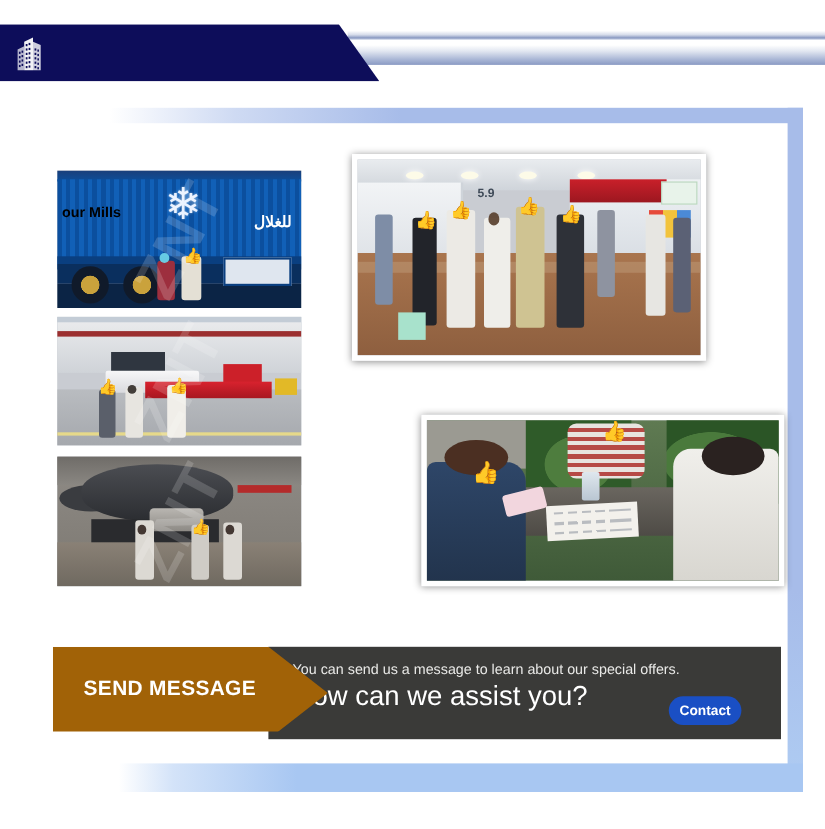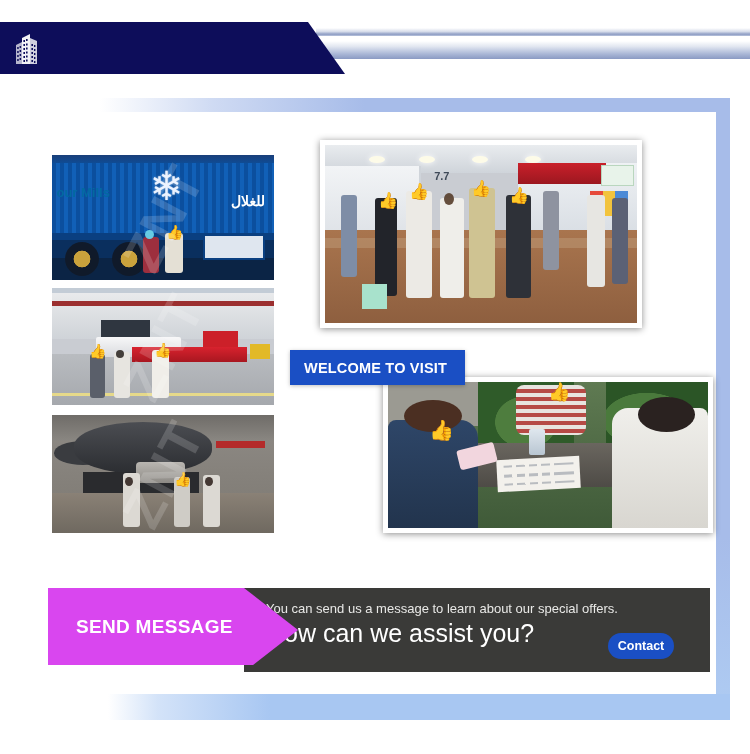--- a/index.html
+++ b/index.html
@@ -71,21 +71,21 @@
   .p1-sky{position:absolute;left:0;top:0;width:100%;height:8%;background:linear-gradient(#1a3f7a,#0c4f9b);}
   .p1-body{position:absolute;left:0;top:6%;width:100%;height:66%;
     background:repeating-linear-gradient(to right,#0b4f9e 0,#0b4f9e 4px,#1160b7 4px,#1160b7 8px);}
   .p1-band{position:absolute;left:0;top:62%;width:100%;height:6%;background:#0a3f80;}
   .p1-chassis{position:absolute;left:0;top:68%;width:100%;height:14%;background:#0a2f5e;}
   .p1-ground{position:absolute;left:0;top:82%;width:100%;height:18%;background:#0b2445;}
   .p1-dove{
     position:absolute;left:44%;top:9%;width:62px;height:38px;color:#eaf2ff;font-size:40px;
     line-height:1;text-shadow:0 0 2px rgba(255,255,255,.6);
   }
-  .p1-mills{position:absolute;left:2%;top:24%;color:#0369a1;font-size:13px;font-weight:600;}
+  .p1-mills{position:absolute;left:2%;top:24%;color:#000000;font-size:13px;font-weight:600;}
   .p1-ar{position:absolute;right:4%;top:30%;color:#fff;font-size:14px;font-weight:600;direction:rtl;}
   .p1-wheel{position:absolute;bottom:3%;width:34px;height:34px;border-radius:50%;
     background:radial-gradient(circle,#caa23c 0 34%,#101a2a 36% 100%);}
   .p1-person{position:absolute;bottom:6%;border-radius:3px;}
   .p1-box{position:absolute;right:4%;bottom:16%;width:58px;height:22px;background:#dfe6ef;border:2px solid #0a3f80;}
 
   
   .p2-sky{position:absolute;left:0;top:0;width:100%;height:14%;background:#c3ccd6;}
   .p2-bldg{position:absolute;left:0;top:4%;width:100%;height:40%;background:linear-gradient(#e9eaec,#cfd3d8);}
   .p2-roofline{position:absolute;left:0;top:11%;width:100%;height:5px;background:#9b2f2f;}
@@ -151,21 +151,21 @@
     position:absolute;left:290px;top:350px;width:175px;height:35px;
     background:#1a4fc4;display:flex;align-items:center;
     box-shadow:0 1px 4px rgba(0,0,0,.25);
   }
   .welcome span{color:#fff;font-size:14.5px;font-weight:600;padding-left:14px;letter-spacing:.2px;}
 
   
   .sm-wrap{position:absolute;left:48px;top:588px;width:662px;height:84px;}
   .sm-dark{position:absolute;left:196px;top:0;width:466px;height:84px;background:#3a3a38;}
   .sm-blue{
-    position:absolute;left:0;top:0;width:250px;height:77px;background:#d946ef;
+    position:absolute;left:0;top:0;width:250px;height:77px;background:#a16207;
     clip-path:polygon(0 0,196px 0,250px 42px,196px 84px,0 84px);
     display:flex;align-items:center;
   }
   .sm-blue span{color:#fff;font-size:19px;font-weight:600;padding-left:28px;letter-spacing:.3px;}
   .sm-sub{position:absolute;left:218px;top:13px;color:#e9e9e7;font-size:13px;}
   .sm-title{position:absolute;left:218px;top:31px;color:#ffffff;font-size:25px;font-weight:400;}
   .sm-btn{
     position:absolute;left:560px;top:45px;width:66px;height:26px;border-radius:13px;
     background:#1a4fc4;color:#fff;font-size:12.5px;font-weight:600;
     display:flex;align-items:center;justify-content:center;cursor:pointer;border:none;
@@ -294,21 +294,21 @@
       <div class="p4-light" style="left:30%;"></div>
       <div class="p4-light" style="left:47%;"></div>
       <div class="p4-light" style="left:64%;"></div>
       <div class="p4-boothL"></div>
       <div class="p4-boothR"></div>
       <div class="p4-redsign"></div>
       <div class="p4-greensign"></div>
       <div class="p4-colorgrid"></div>
       <div class="p4-floor"></div>
       <div class="p4-aisle"></div>
-      <div class="p4-91">7.7</div>
+      <div class="p4-91">5.9</div>
       <div class="p4-person" style="left:5%;top:28%;width:16px;height:46%;background:#7e8da6;"></div>
       <div class="p4-person" style="left:16%;top:30%;width:22px;height:55%;background:#22242a;"></div>
       <div class="p4-person" style="left:26%;top:26%;width:26px;height:60%;background:#eceae5;"></div>
       <div class="p4-person" style="left:37%;top:30%;width:24px;height:56%;background:#efeeea;"></div>
       <div class="p4-person" style="left:46%;top:24%;width:26px;height:62%;background:#cfc392;"></div>
       <div class="p4-person" style="left:58%;top:28%;width:25px;height:58%;background:#2e3138;"></div>
       <div class="p4-person" style="left:70%;top:26%;width:16px;height:44%;background:#8e93a0;"></div>
       <div class="p4-person" style="left:84%;top:28%;width:18px;height:52%;background:#e7e6e2;"></div>
       <div class="p4-person" style="left:92%;top:30%;width:16px;height:48%;background:#5b6175;"></div>
       <div class="p4-bag"></div>
@@ -337,23 +337,20 @@
       <div class="p5-p1"></div>
       <div class="p5-p1head"></div>
       <div class="p5-phone"></div>
       <div class="p5-p2"></div>
       <div class="p5-p2head"></div>
       <div class="thumb" style="left:13%;top:26%;font-size:20px;">👍</div>
       <div class="thumb" style="left:50%;top:1%;font-size:18px;">👍</div>
     </div>
   </div>
 
-  <div class="welcome">
-    <span>WELCOME TO VISIT</span>
-  </div>
 
   <div class="sm-wrap">
     <div class="sm-dark"></div>
     <div class="sm-sub">You can send us a message to learn about our special offers.</div>
     <div class="sm-title">How can we assist you?</div>
     <button class="sm-btn">Contact</button>
     <div class="sm-blue">
       <span>SEND MESSAGE</span>
     </div>
   </div>

